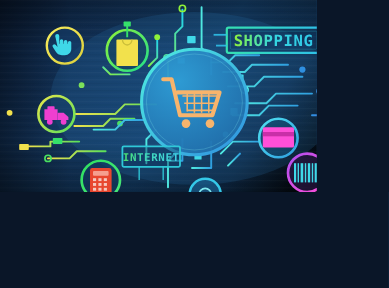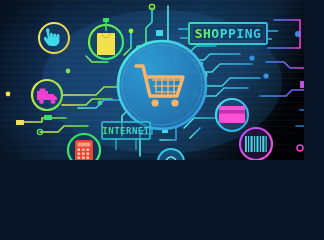--- a/index.html
+++ b/index.html
@@ -9,21 +9,20 @@
   }
   body {
     font-family: "Liberation Sans", sans-serif;
   }
   #stage {
     position: relative;
     width: 264px;
     height: 160px;
     overflow: hidden;
     background: #123055;
-    padding-left: 40px;
   }
   #stage svg.layer {
     position: absolute;
     left: 0;
     top: 0;
     width: 324px;
     height: 160px;
     display: block;
   }
   .neon-text {

